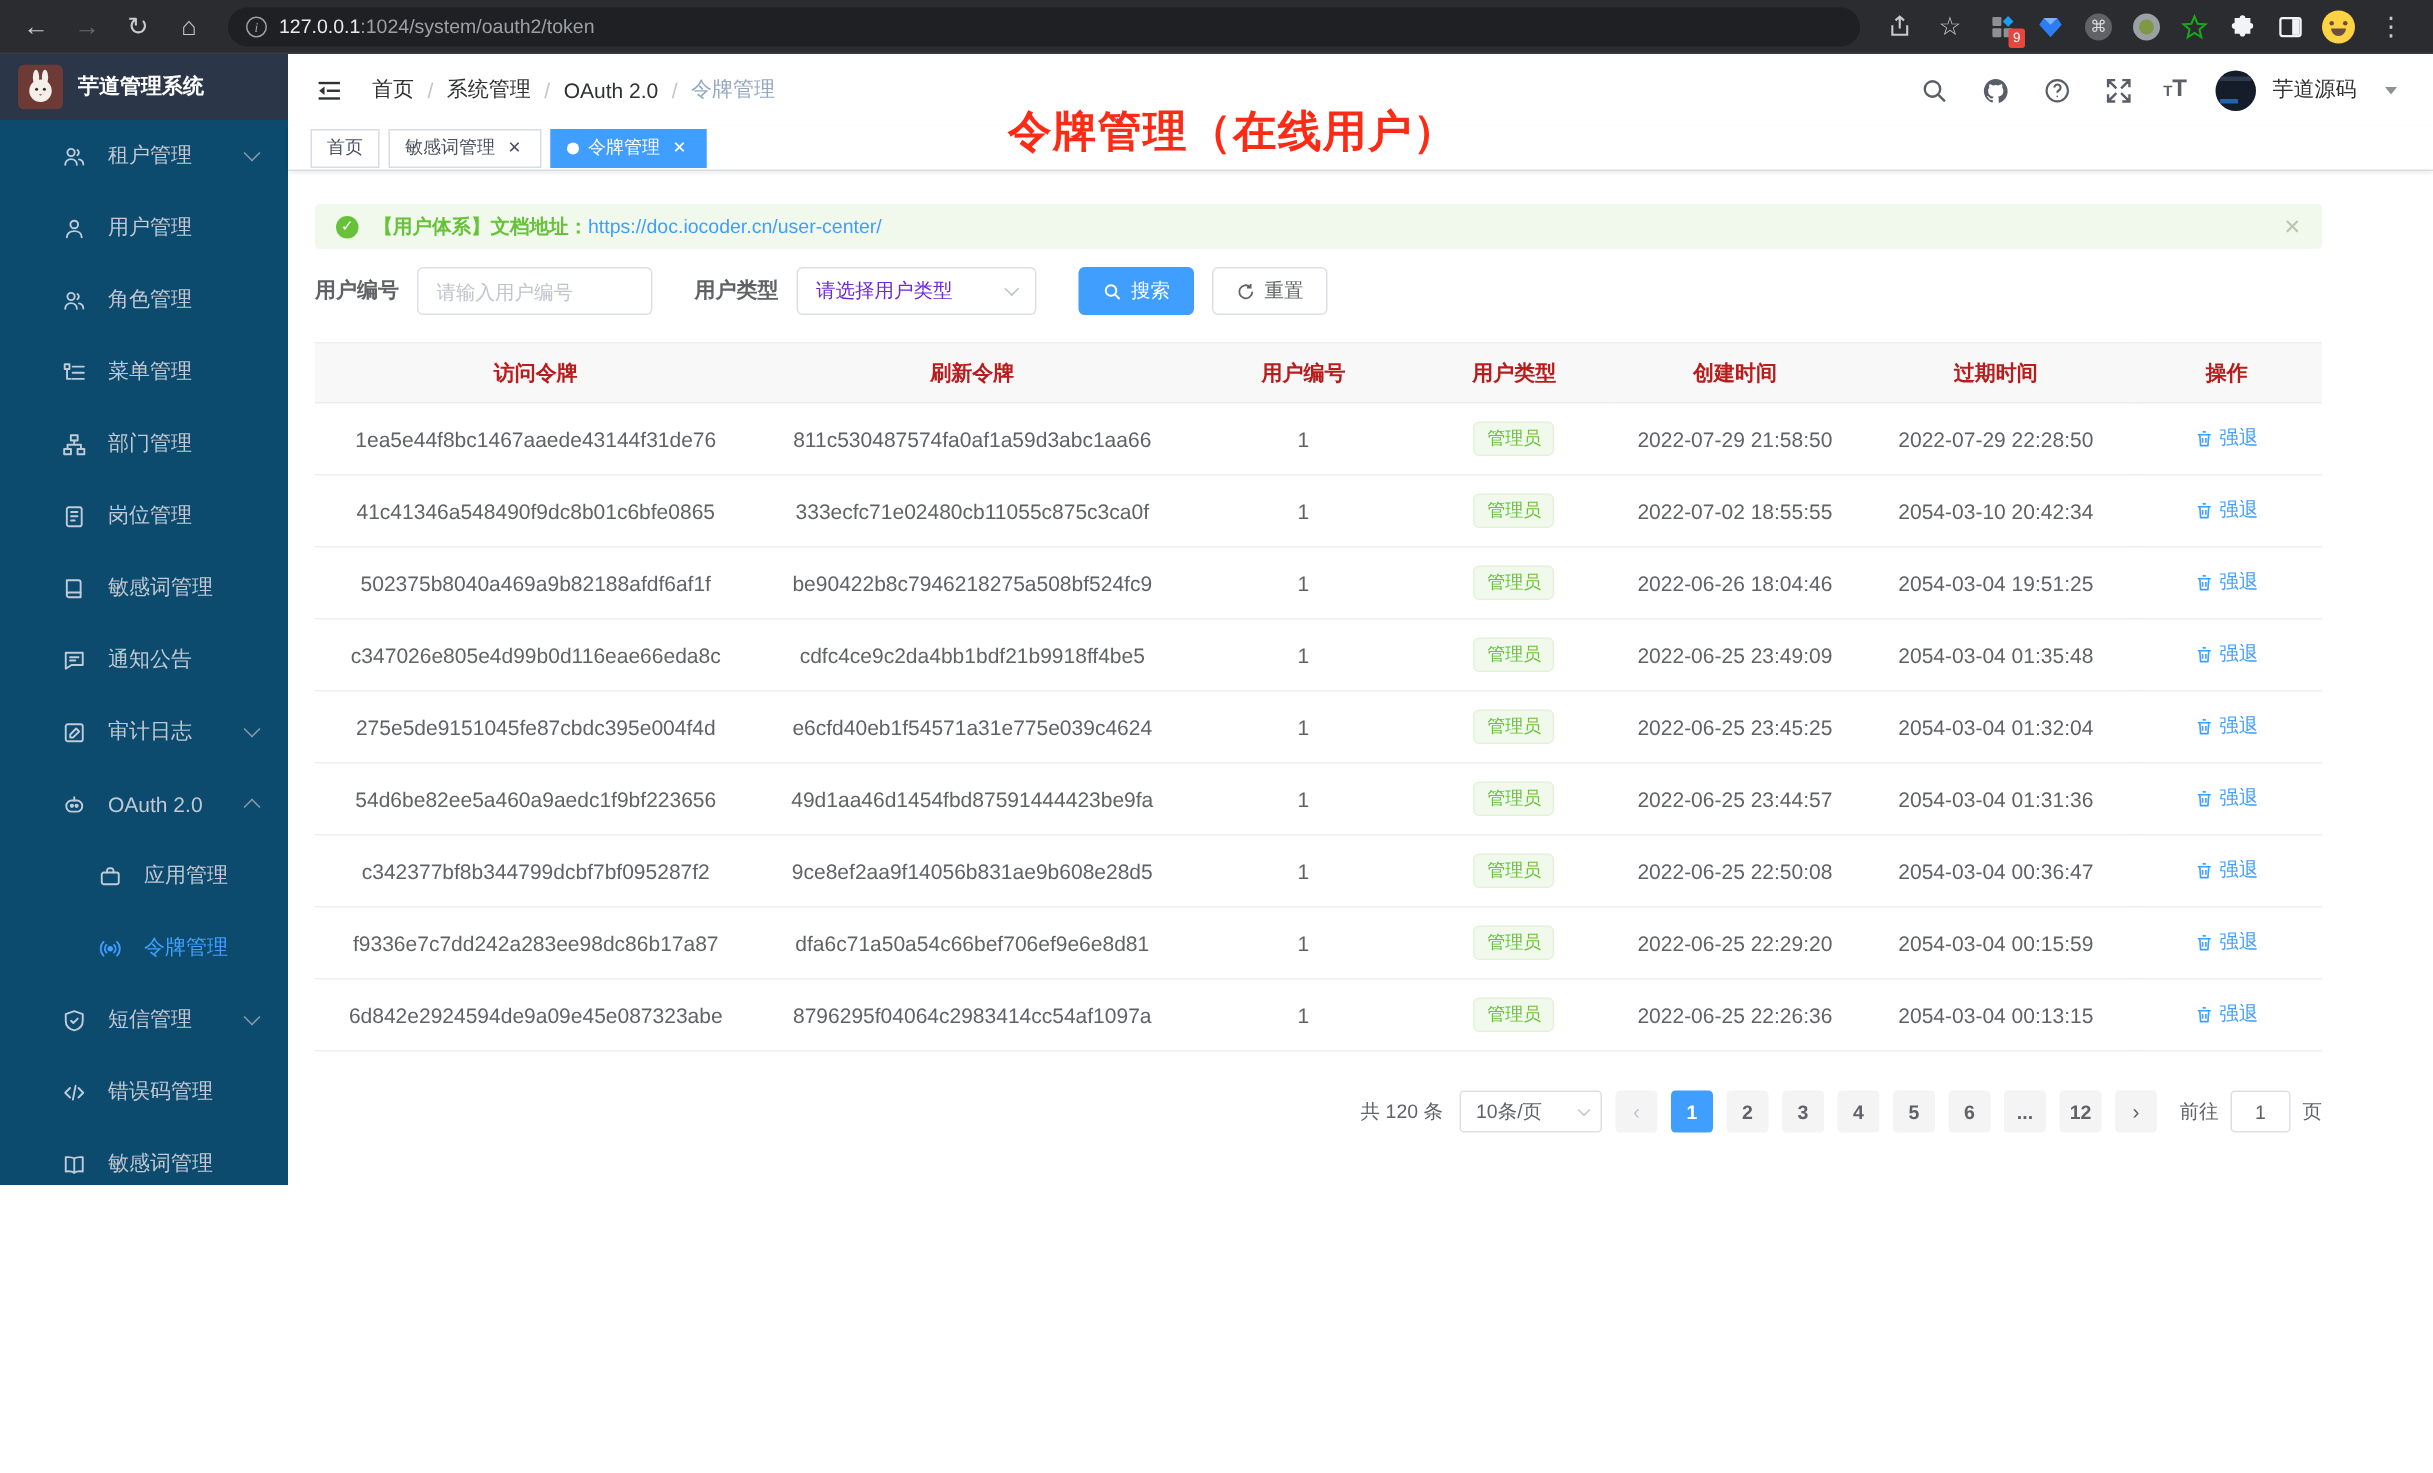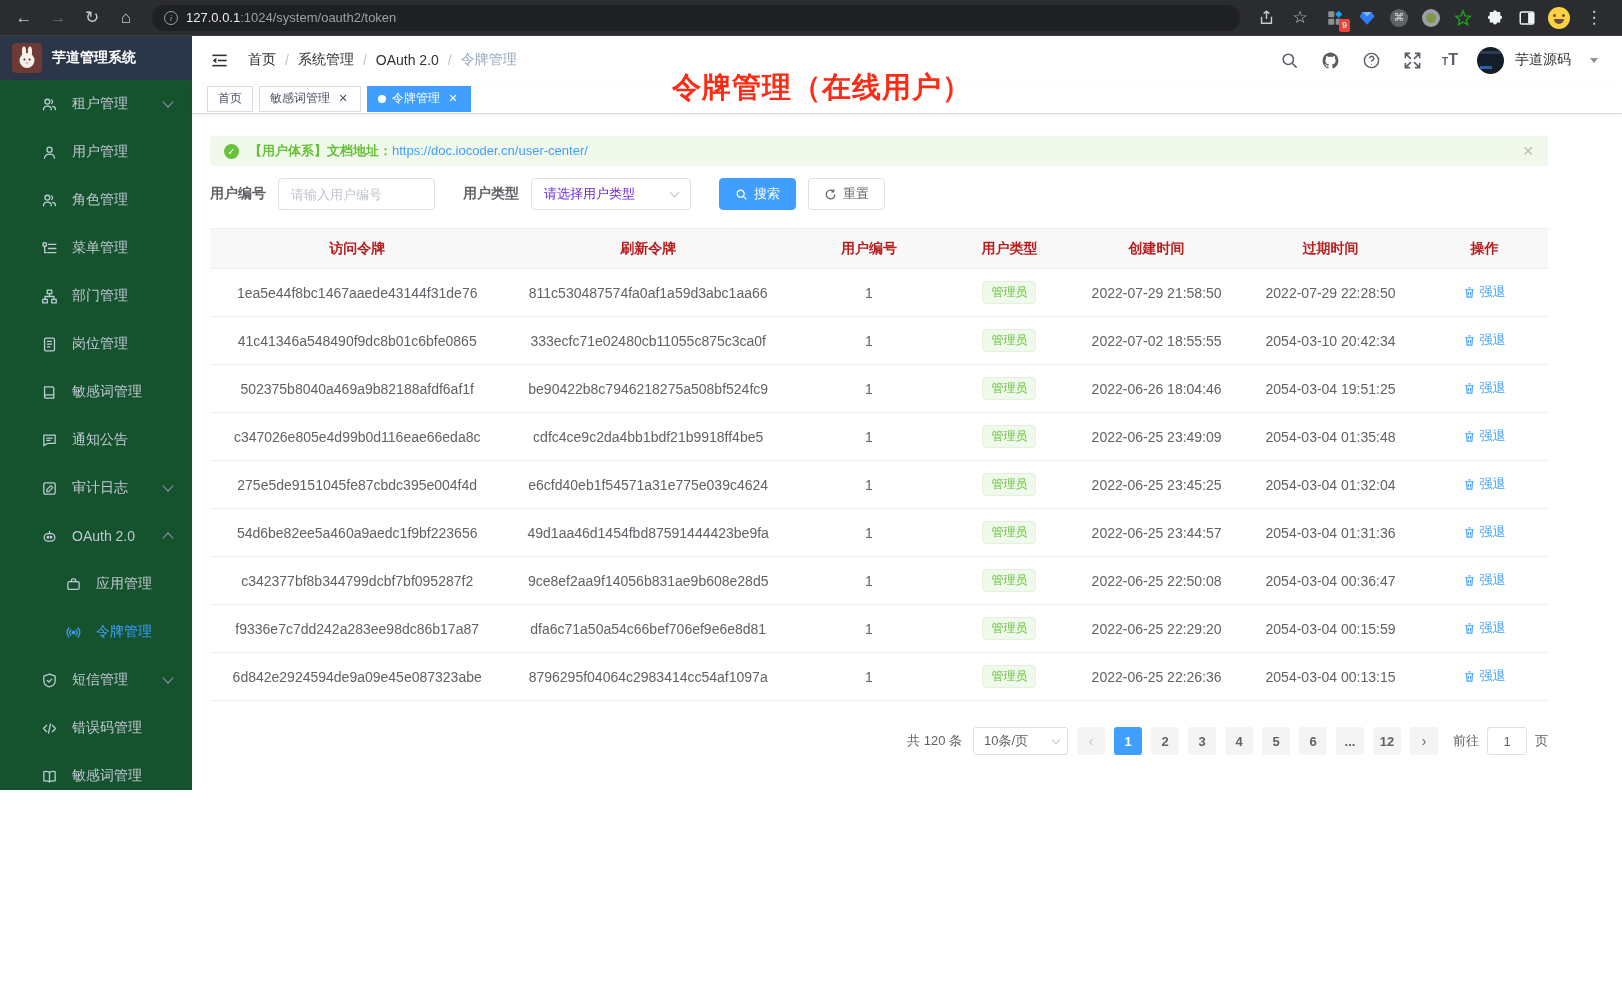--- a/index.html
+++ b/index.html
@@ -26,21 +26,21 @@
 
   
   .app { display:flex; height:754px; position:relative;border-radius:19px; }
 
   
   .sidebar { width:192px; background:#2d3a4b; color:#c0c8d2; flex:none; display:flex; flex-direction:column; }
   .logo { height:44px; display:flex; align-items:center; gap:10px; padding:0 12px; background:#2b3649; flex:none; }
   .logo svg { width:30px; height:30px; border-radius:4px; flex:none; }
   .logo-title { color:#fff; font-size:14px; font-weight:bold; white-space:nowrap; }
   .menu { flex:1; overflow:hidden; }
-  .menu-dark { background:#14532d; }
+  .menu-dark { background:#0c4a6e; }
   .s-item { height:48px; display:flex; align-items:center; padding:0 14px 0 40px; font-size:14px; cursor:pointer; position:relative; white-space:nowrap; }
   .s-item.base { height:54px; }
   .s-item.sub { padding-left:64px; }
   .s-item .micon { width:18px; height:18px; margin-right:14px; flex:none; display:flex; align-items:center; justify-content:center; color:#bfcbd9; }
   .s-item .micon svg { width:17px; height:17px; }
   .s-item .yen { font-size:16px; font-weight:bold; }
   .s-item.active { color:#409eff; }
   .s-item.active .micon { color:#409eff; }
   .chev { position:absolute; right:20px; width:8px; height:8px; border-right:1.6px solid #8b98a8; border-bottom:1.6px solid #8b98a8; }
   .chev.down { transform:rotate(45deg); margin-top:-4px; }

